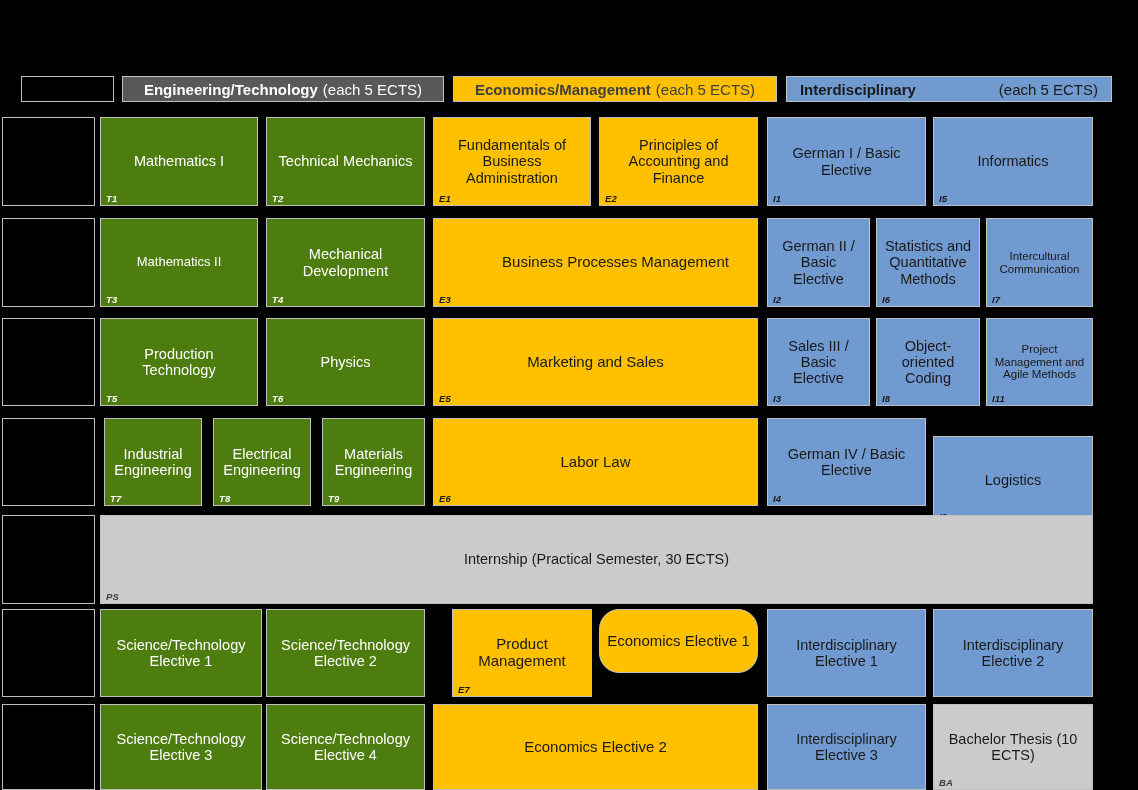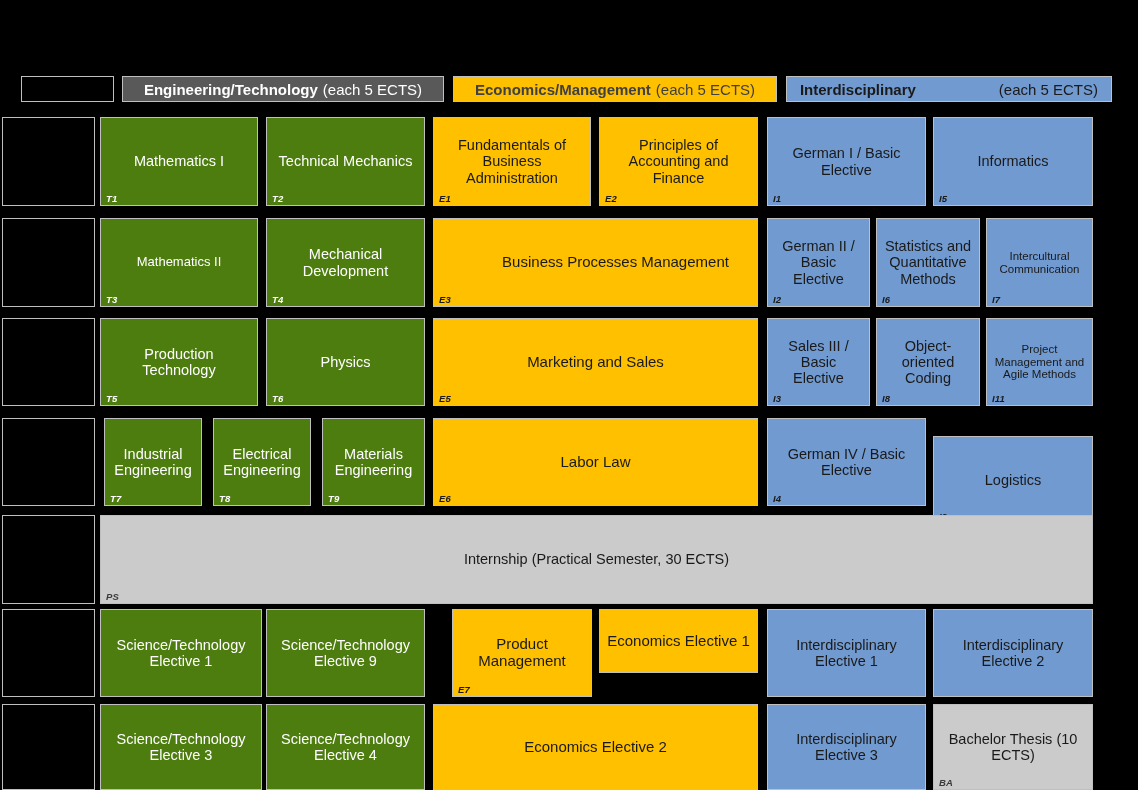--- a/index.html
+++ b/index.html
@@ -254,29 +254,29 @@
   <div class="cell c-intern" style="left:100px; top:515px; width:993px; height:89px;">
     <span class="label intern-label">Internship (Practical Semester, 30 ECTS)</span>
     <span class="code">PS</span>
   </div>
 
   <div class="cell c-tech" style="left:100px; top:609px; width:162px; height:88px;">
     <span class="label fs-14">Science/Technology Elective 1</span>
     <span class="code"></span>
   </div>
   <div class="cell c-tech" style="left:266px; top:609px; width:159px; height:88px;">
-    <span class="label fs-14">Science/Technology Elective 9</span>
+    <span class="label fs-14">Science/Technology Elective 2</span>
     <span class="code"></span>
   </div>
 
   <div class="cell c-econ" style="left:452px; top:609px; width:140px; height:88px;">
     <span class="label fs-15">Product Management</span>
     <span class="code">E7</span>
   </div>
-  <div class="cell c-econ" style="left:599px; top:609px; width:159px; height:64px;">
+  <div class="cell c-econ" style="left:599px; top:609px; width:159px; height:64px;border-radius:20px;">
     <span class="label fs-15">Economics Elective 1</span>
     <span class="code"></span>
   </div>
 
   <div class="cell c-inter" style="left:767px; top:609px; width:159px; height:88px;">
     <span class="label fs-14">Interdisciplinary Elective 1</span>
     <span class="code"></span>
   </div>
   <div class="cell c-inter" style="left:933px; top:609px; width:160px; height:88px;">
     <span class="label fs-14">Interdisciplinary Elective 2</span>

